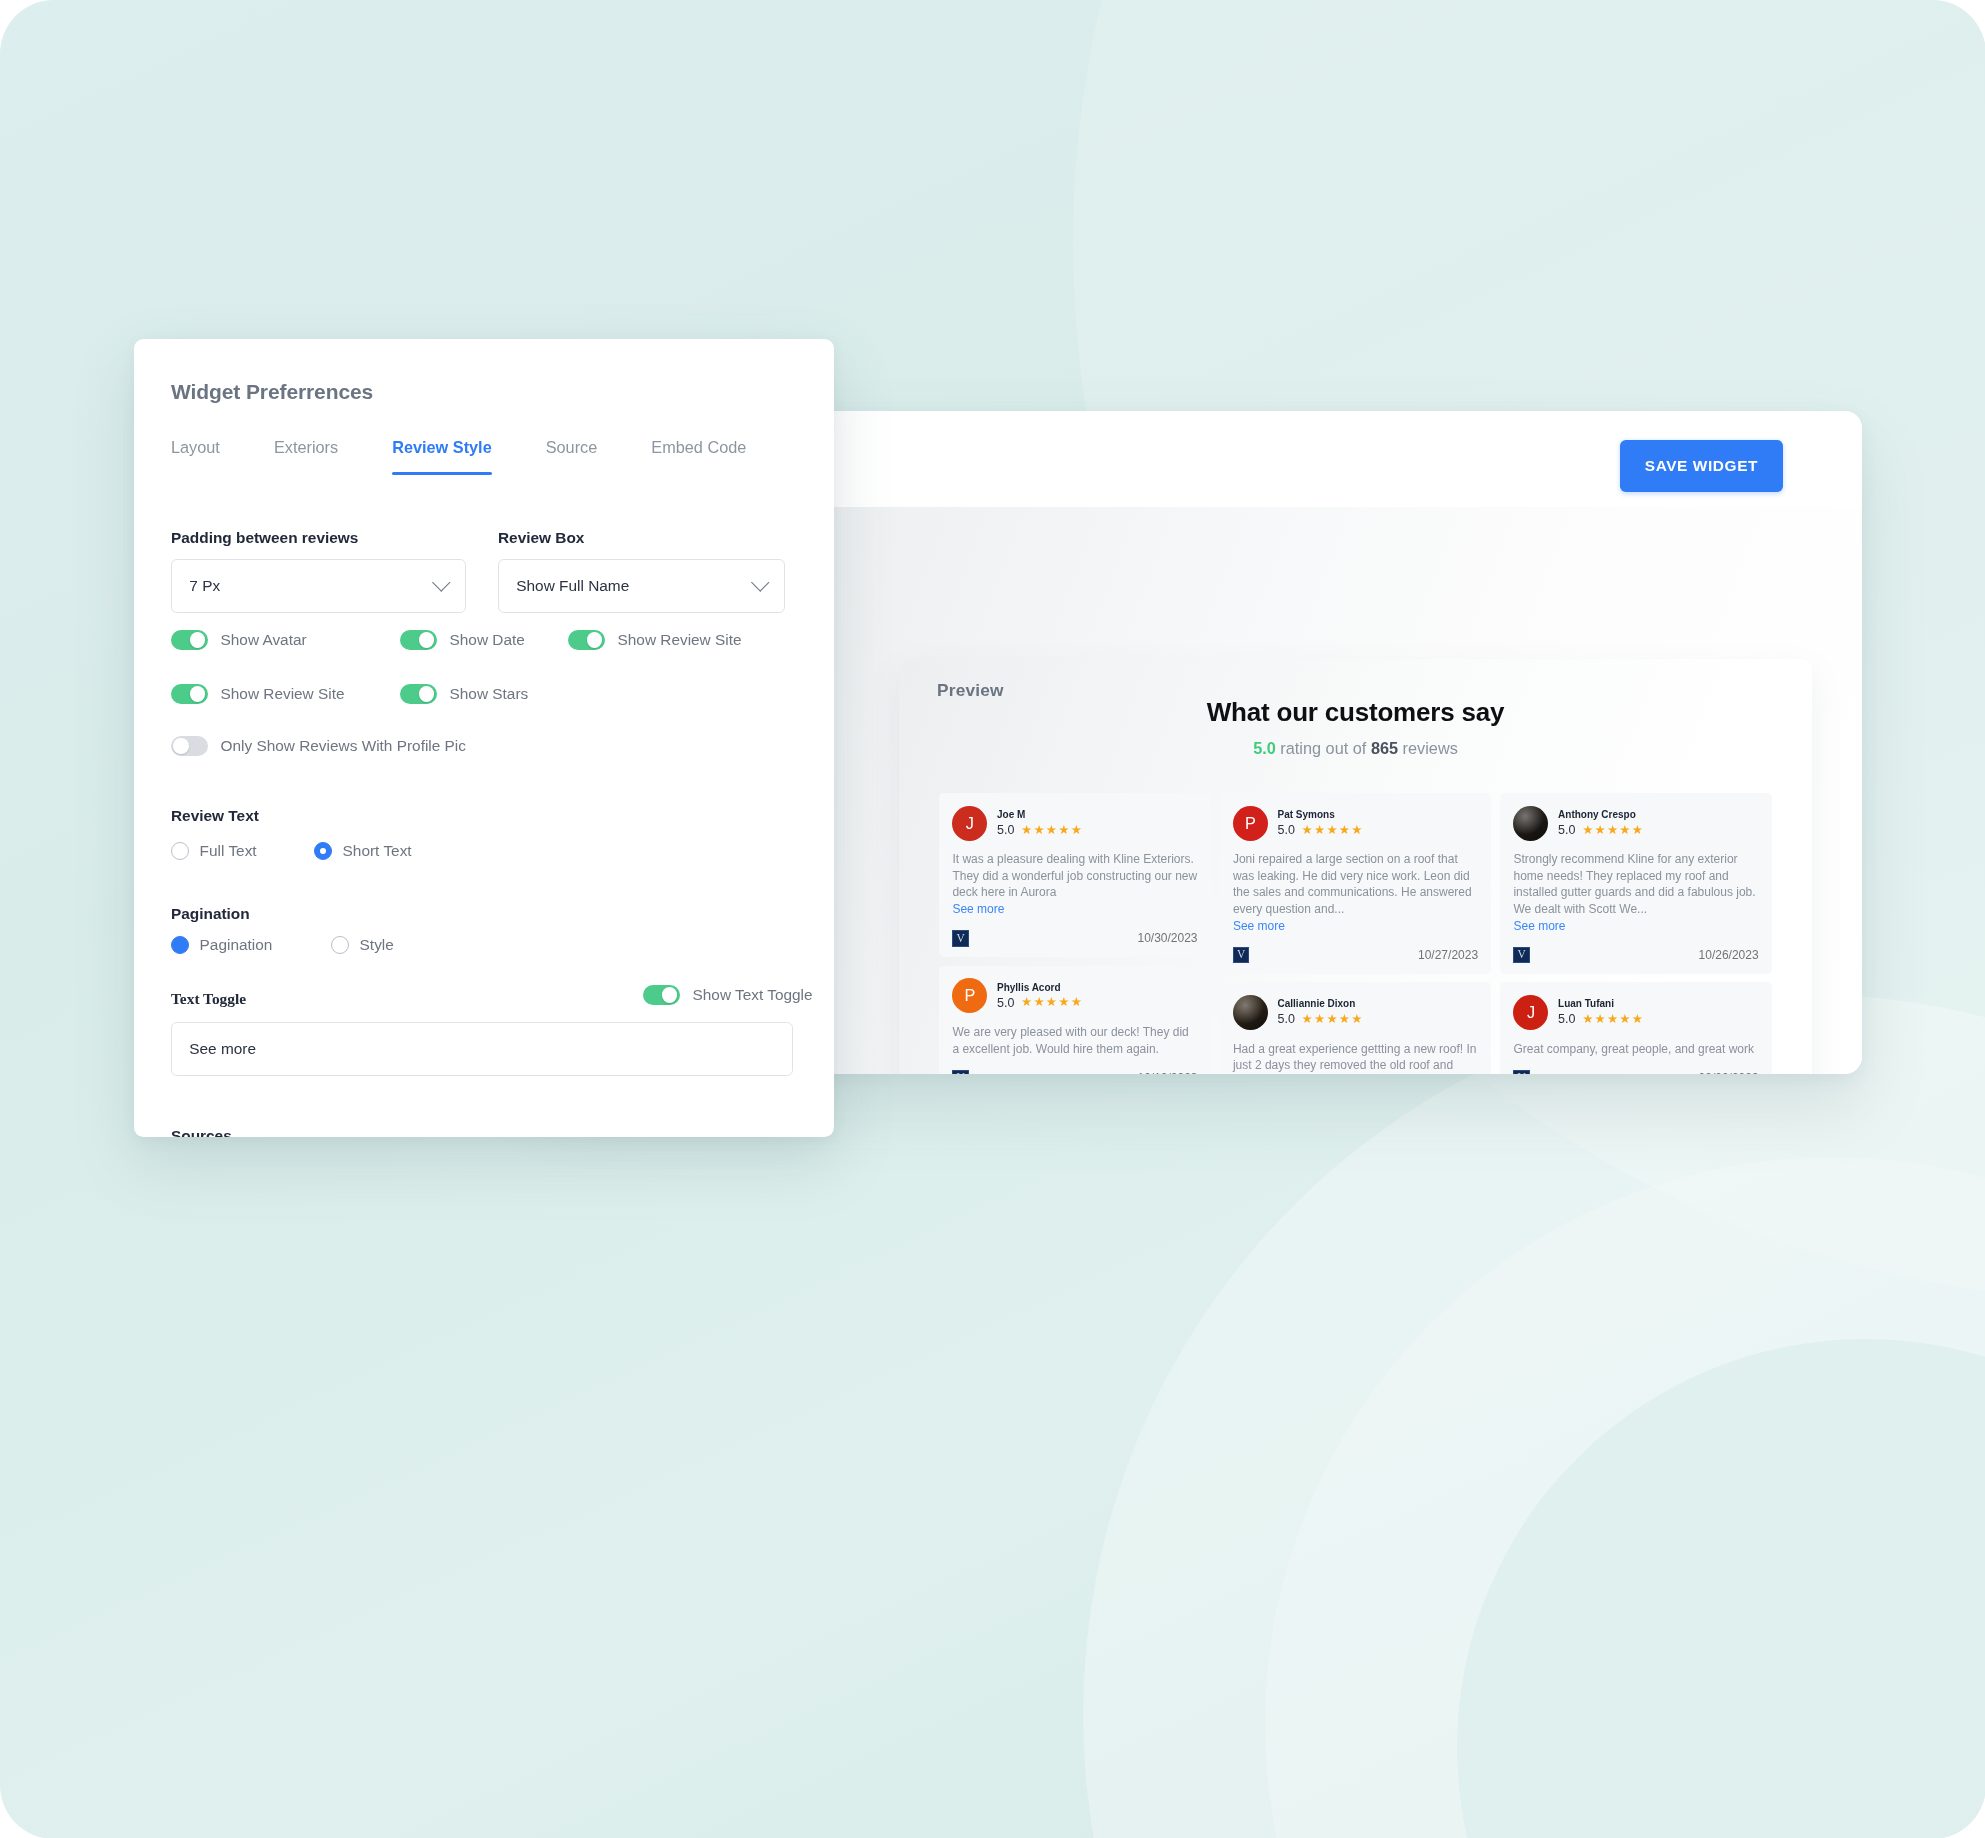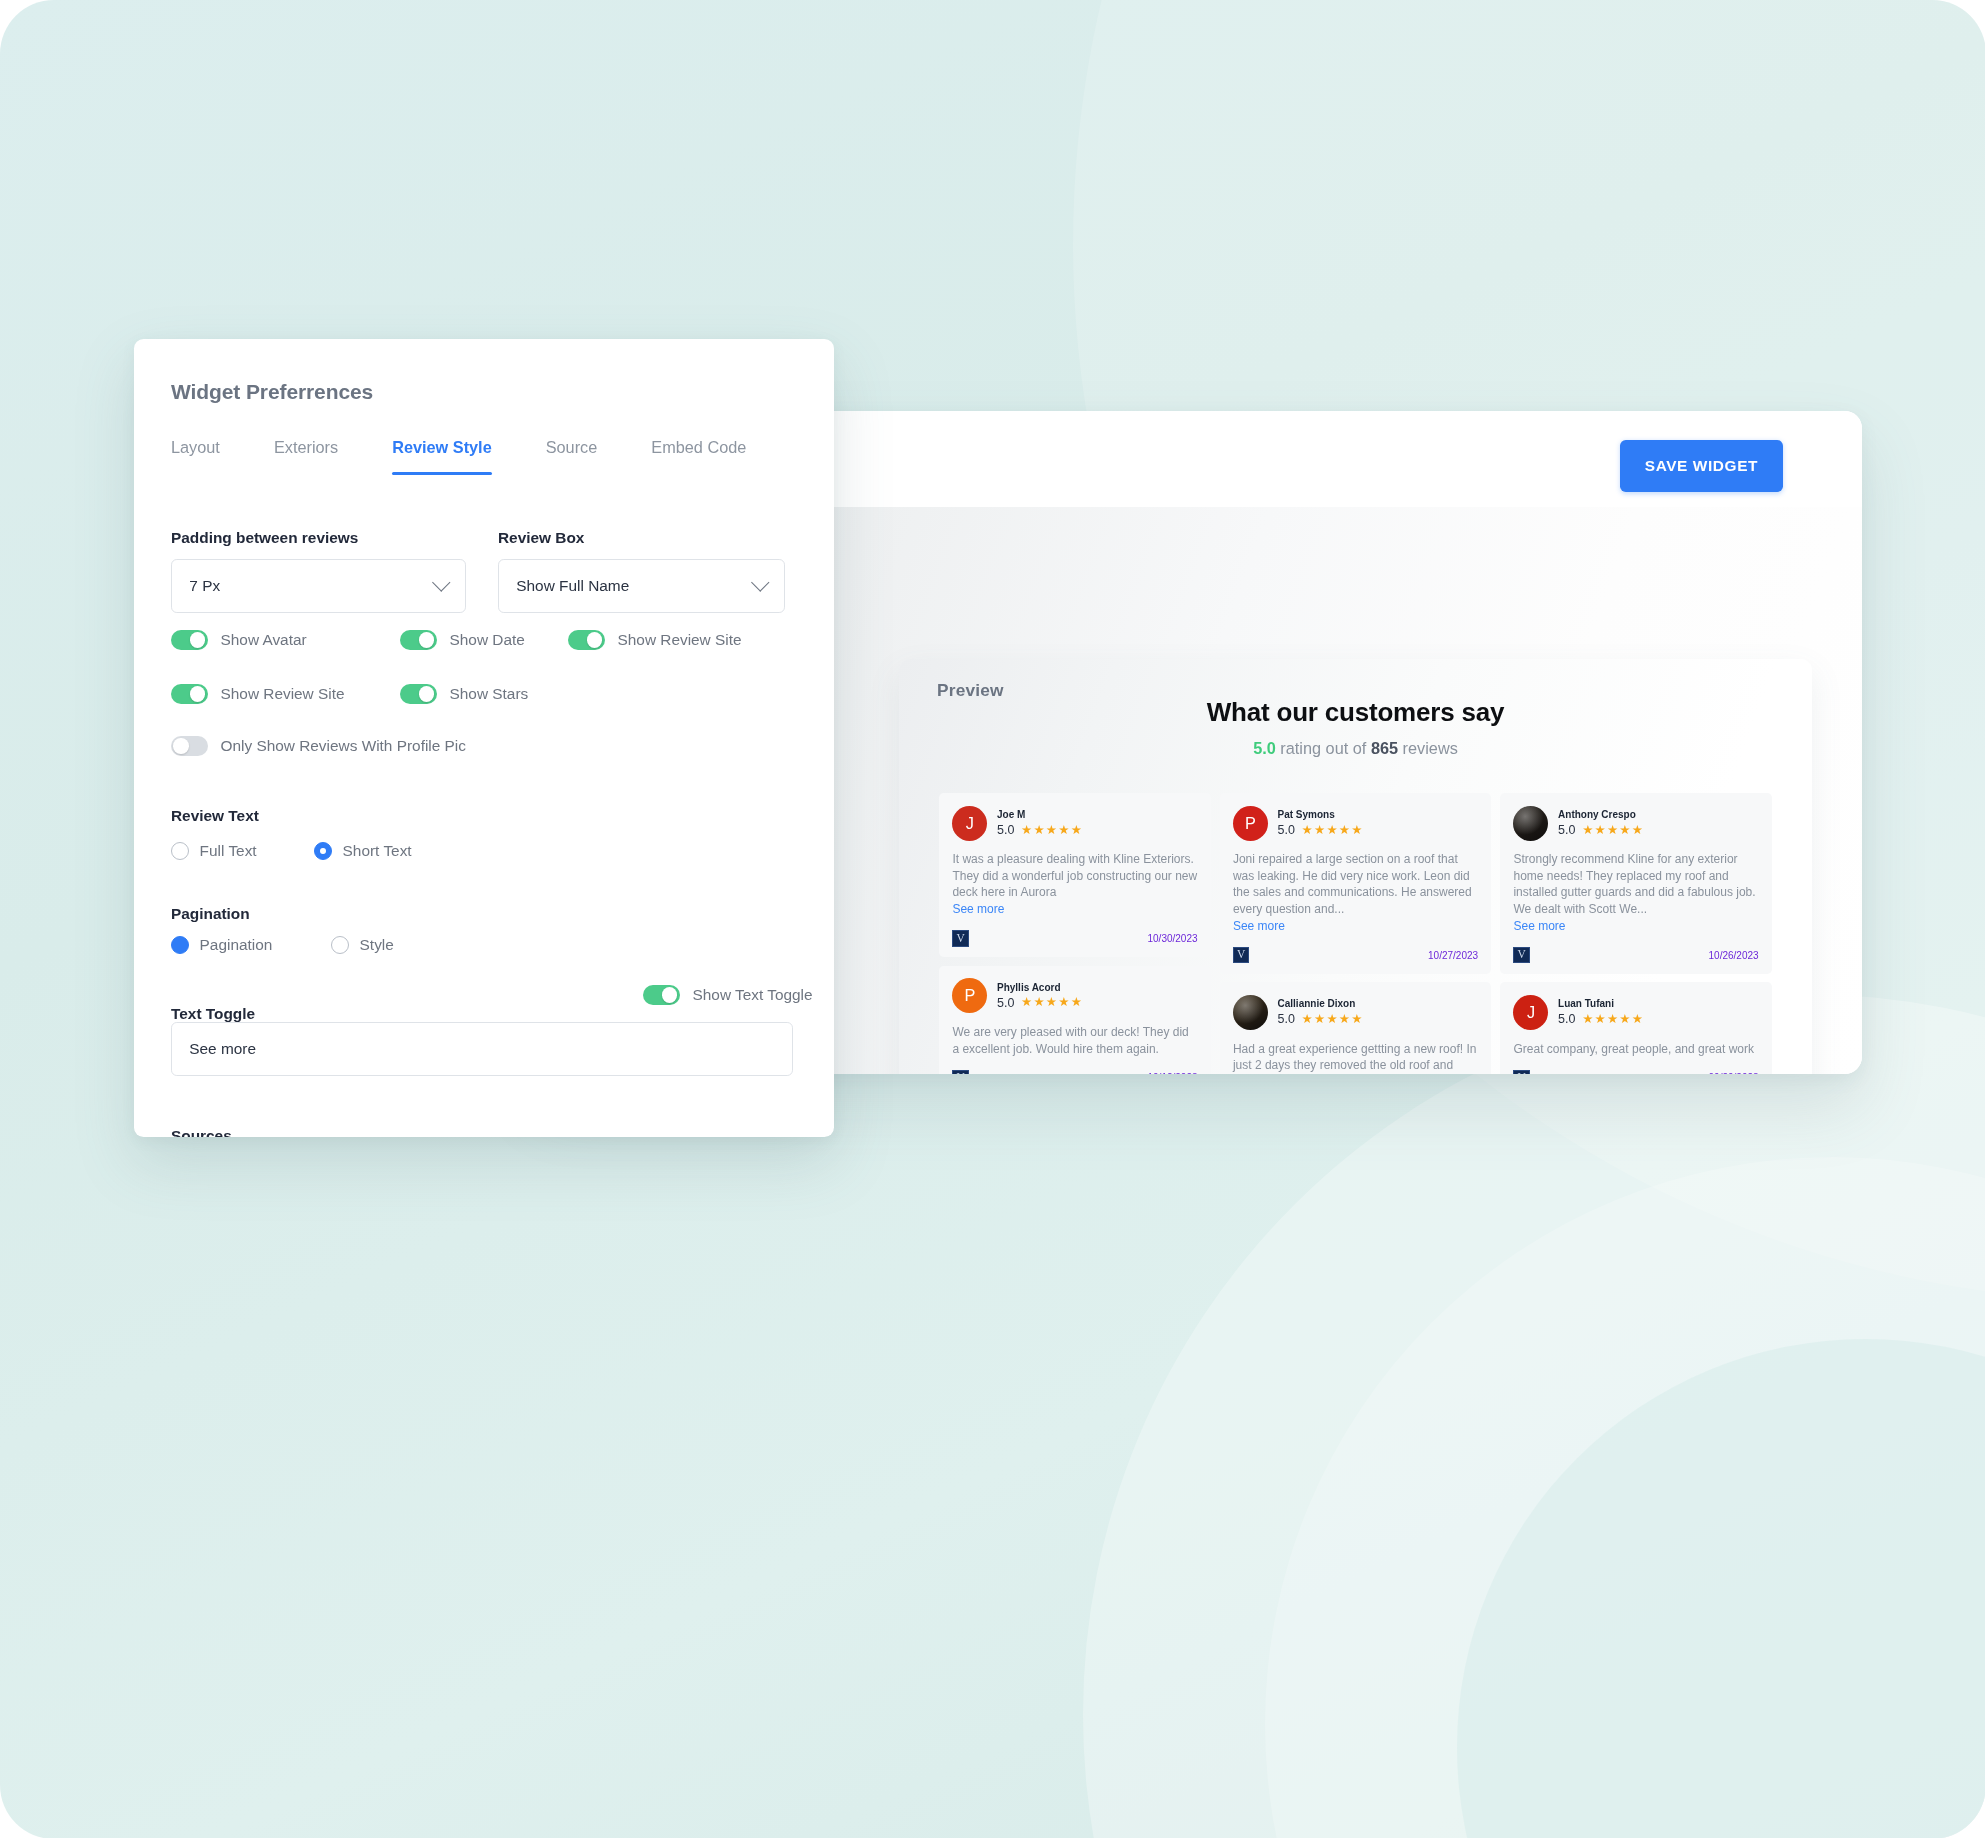--- a/index.html
+++ b/index.html
@@ -177,21 +177,21 @@
   .site-logo {
     width: 16.3px; height: 16.3px;
     background: #102a56;
     border: 1px solid #2b4a80;
     display: flex; align-items: center; justify-content: center;
     font-family: "Liberation Serif", serif;
     font-size: 11.5px;
     color: #c9d6ea;
     line-height: 1;
   }
-  .rv-date { font-size: 10px; color: #6d28d9; }
+  .rv-date { font-size: 12px; color: #737373; }
 
   
   #prefs-panel {
     position: absolute;
     left: 134px;
     top: 339px;
     width: 700px;
     height: 798px;
     background: #ffffff;
     border-radius: 9.6px;
@@ -564,21 +564,21 @@
     <div class="section-label" style="left:37px; top:566px;">Pagination</div>
     <div class="radio-row" style="left:37px; top:597px;">
       <span class="radio checked"></span>
       <span class="radio-label">Pagination</span>
     </div>
     <div class="radio-row" style="left:197px; top:597px;">
       <span class="radio"></span>
       <span class="radio-label">Style</span>
     </div>
 
-    <div class="section-label" style="left:37px; top:666px;">Text Toggle</div>
+    <div class="section-label" style="left:37px; top:651px;font-family:Liberation Serif, serif;">Text Toggle</div>
     <div class="toggle-row" style="left:509px; top:646px;">
       <span class="switch on">
           <span class="knob"></span>
         </span>
       <span class="toggle-label">Show Text Toggle</span>
     </div>
     <div class="text-input" style="left:37px; top:683px; width:622px;">See more</div>
 
     <div class="section-label" style="left:37px; top:788px;">Sources</div>
 

